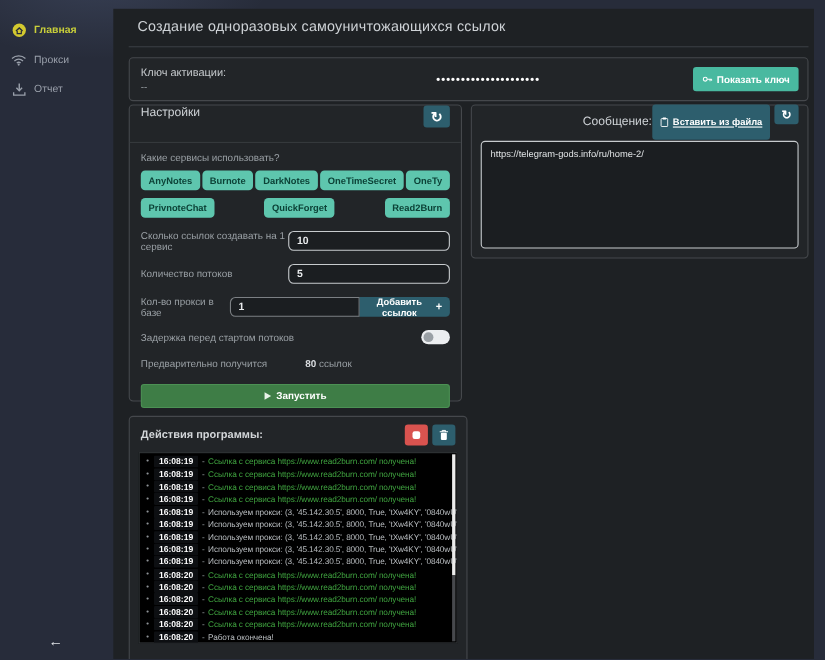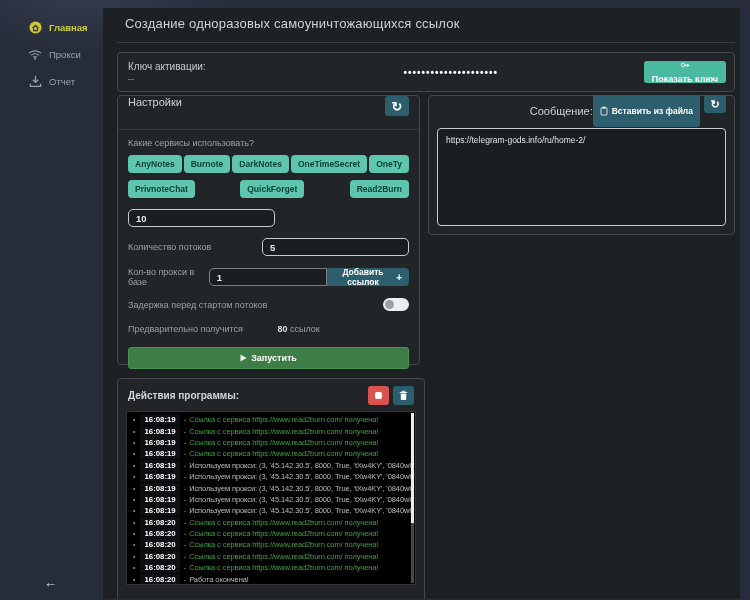--- a/index.html
+++ b/index.html
@@ -2,37 +2,37 @@
 <html><head>
 <meta charset="utf-8">
 <style>
   html,body{margin:0;padding:0;background:#272c3a;}
   .page{position:relative;width:750px;height:600px;overflow:hidden;background:#272c3a;font-family:"Liberation Sans",sans-serif;}
   .page::before{content:"";position:absolute;left:0;top:-30px;width:260px;height:90px;
     background:radial-gradient(ellipse at 90px 10px, rgba(130,150,200,.18), transparent 65%);pointer-events:none;}
 
   
   .sidebar{position:absolute;left:0;top:0;width:100px;height:600px;padding-top:14px;box-sizing:border-box;}
-  .nav-item{display:flex;align-items:center;gap:7px;height:27px;padding-left:28px;cursor:pointer;}
+  .nav-item{display:flex;align-items:center;gap:7px;height:27px;padding-left:10px;cursor:pointer;}
   .nav-ico{width:14px;height:14px;display:inline-flex;align-items:center;justify-content:center;}
   .nav-label{font-size:9.5px;color:#9aa0ab;}
   .nav-item.active .nav-label{color:#c9cf3a;font-weight:bold;}
   .back-arrow{position:absolute;left:44px;bottom:10px;color:#dfe2e6;font-size:13px;cursor:pointer;}
 
   
   .main{position:absolute;left:103px;top:8px;width:637px;height:591px;background:#1e2124;overflow:hidden;}
   .title{position:absolute;left:22px;top:8px;margin:0;font-size:13px;font-weight:normal;color:#ced2d6;letter-spacing:.2px;}
   .tdivider{position:absolute;left:14px;top:34px;width:618px;height:1px;background:#3a3e42;}
 
   .panel{position:absolute;background:#222528;border:1px solid #45484c;border-radius:4px;box-sizing:border-box;}
   .panel-head{height:33px;display:flex;align-items:flex-start;justify-content:space-between;padding:0 10px;border-bottom:1px solid #35393c;}
   .ptitle{font-size:11px;color:#ced2d6;}
 
   .btn{border:none;border-radius:3px;color:#fff;font-family:inherit;display:inline-flex;align-items:center;justify-content:center;gap:4px;cursor:pointer;box-sizing:border-box;}
-  .btn.teal{background:#49b9a0;height:22px;padding:0 8px;font-size:9px;font-weight:bold;flex-direction:column;}
+  .btn.teal{background:#49b9a0;height:22px;padding:0 8px;font-size:9px;font-weight:bold;}
   .btn.dark{background:#2d5e6d;}
   .btn.icon-btn{width:24px;height:20px;font-size:13px;font-weight:bold;padding:0;}
   .btn.small-icon{width:22px;height:18px;font-size:11px;font-weight:bold;padding:0;}
   .btn.red{background:#d9534f;width:21px;height:19px;padding:0;}
   .btn.sq19{width:21px;height:19px;padding:0;}
   .stop-glyph{width:7px;height:7px;background:#fff;border-radius:2px;display:inline-block;}
 
   
   .key-panel{left:14px;top:44px;width:618px;height:40px;display:flex;align-items:center;padding:0 8px 0 10px;}
   .key-left{width:130px;}
@@ -57,21 +57,21 @@
   .knob{position:absolute;left:2px;top:2px;width:9px;height:9px;border-radius:50%;background:#9aa0a5;}
   .preview{margin-top:13px;font-size:9px;color:#9aa0a5;}
   .preview b{color:#dadde0;padding-left:32px;}
   .runrow{display:flex;justify-content:center;gap:10px;margin-top:13px;flex-direction:column;}
   .btn.green{background:#3e7d46;height:22px;padding:0 10px;font-size:9px;font-weight:bold;border:1px solid #4c9154;}
 
   
   .message-panel{left:325px;top:87px;width:307px;height:140px;}
   .msg-head{height:30px;display:flex;align-items:center;justify-content:flex-end;padding:0 8px 0 10px;}
   .msg-actions{display:flex;gap:4px;}
-  .btn.paste{height:18px;padding:16px 7px;font-size:8.5px;font-weight:bold;}
+  .btn.paste{height:18px;padding:16px 7px;font-size:8.5px;font-weight:bold;text-decoration:underline;}
   .msgarea{display:block;box-sizing:border-box;width:calc(100% - 16px);margin:2px 8px 0 8px;height:98px;background:#1b1e21;border:1px solid #c7cbce;border-radius:4px;color:#dfe2e4;font-size:8.5px;padding:6px 8px;font-family:inherit;resize:none;line-height:1.3;}
 
   
   .log-panel{left:14px;top:370px;width:308px;height:234px;}
   .log-head{height:32px;display:flex;align-items:center;justify-content:space-between;padding:0 10px 0 10px;}
   .ltitle{font-size:10px;font-weight:bold;color:#d3d6d9;}
   .log-actions{display:flex;gap:4px;}
   .loglist{position:relative;margin:0 8px;height:174px;background:#000000;border:1px solid #313538;overflow:hidden;padding:2px 0;box-sizing:border-box;}
   .lrow{display:flex;align-items:center;height:11.4px;padding-left:6px;white-space:nowrap;overflow:hidden;}
   .lrow::before{content:"•";color:#8d9296;font-size:7px;margin-right:5px;flex:none;}
@@ -159,20 +159,21 @@
             <button class="chip">Burnote</button>
             <button class="chip">DarkNotes</button>
             <button class="chip">OneTimeSecret</button>
             <button class="chip">OneTy</button>
             <button class="chip">PrivnoteChat</button>
             <button class="chip">QuickForget</button>
             <button class="chip">Read2Burn</button>
           </div>
 
         <div class="frow">
+          <span class="flabel">Сколько ссылок создавать на 1 сервис</span>
           <input class="tinput" value="10" style="">
         </div>
 
         <div class="frow">
           <span class="flabel">Количество потоков</span>
           <input class="tinput" value="5" style="">
         </div>
 
         <div class="frow">
           <span class="flabel">Кол-во прокси в базе</span>

